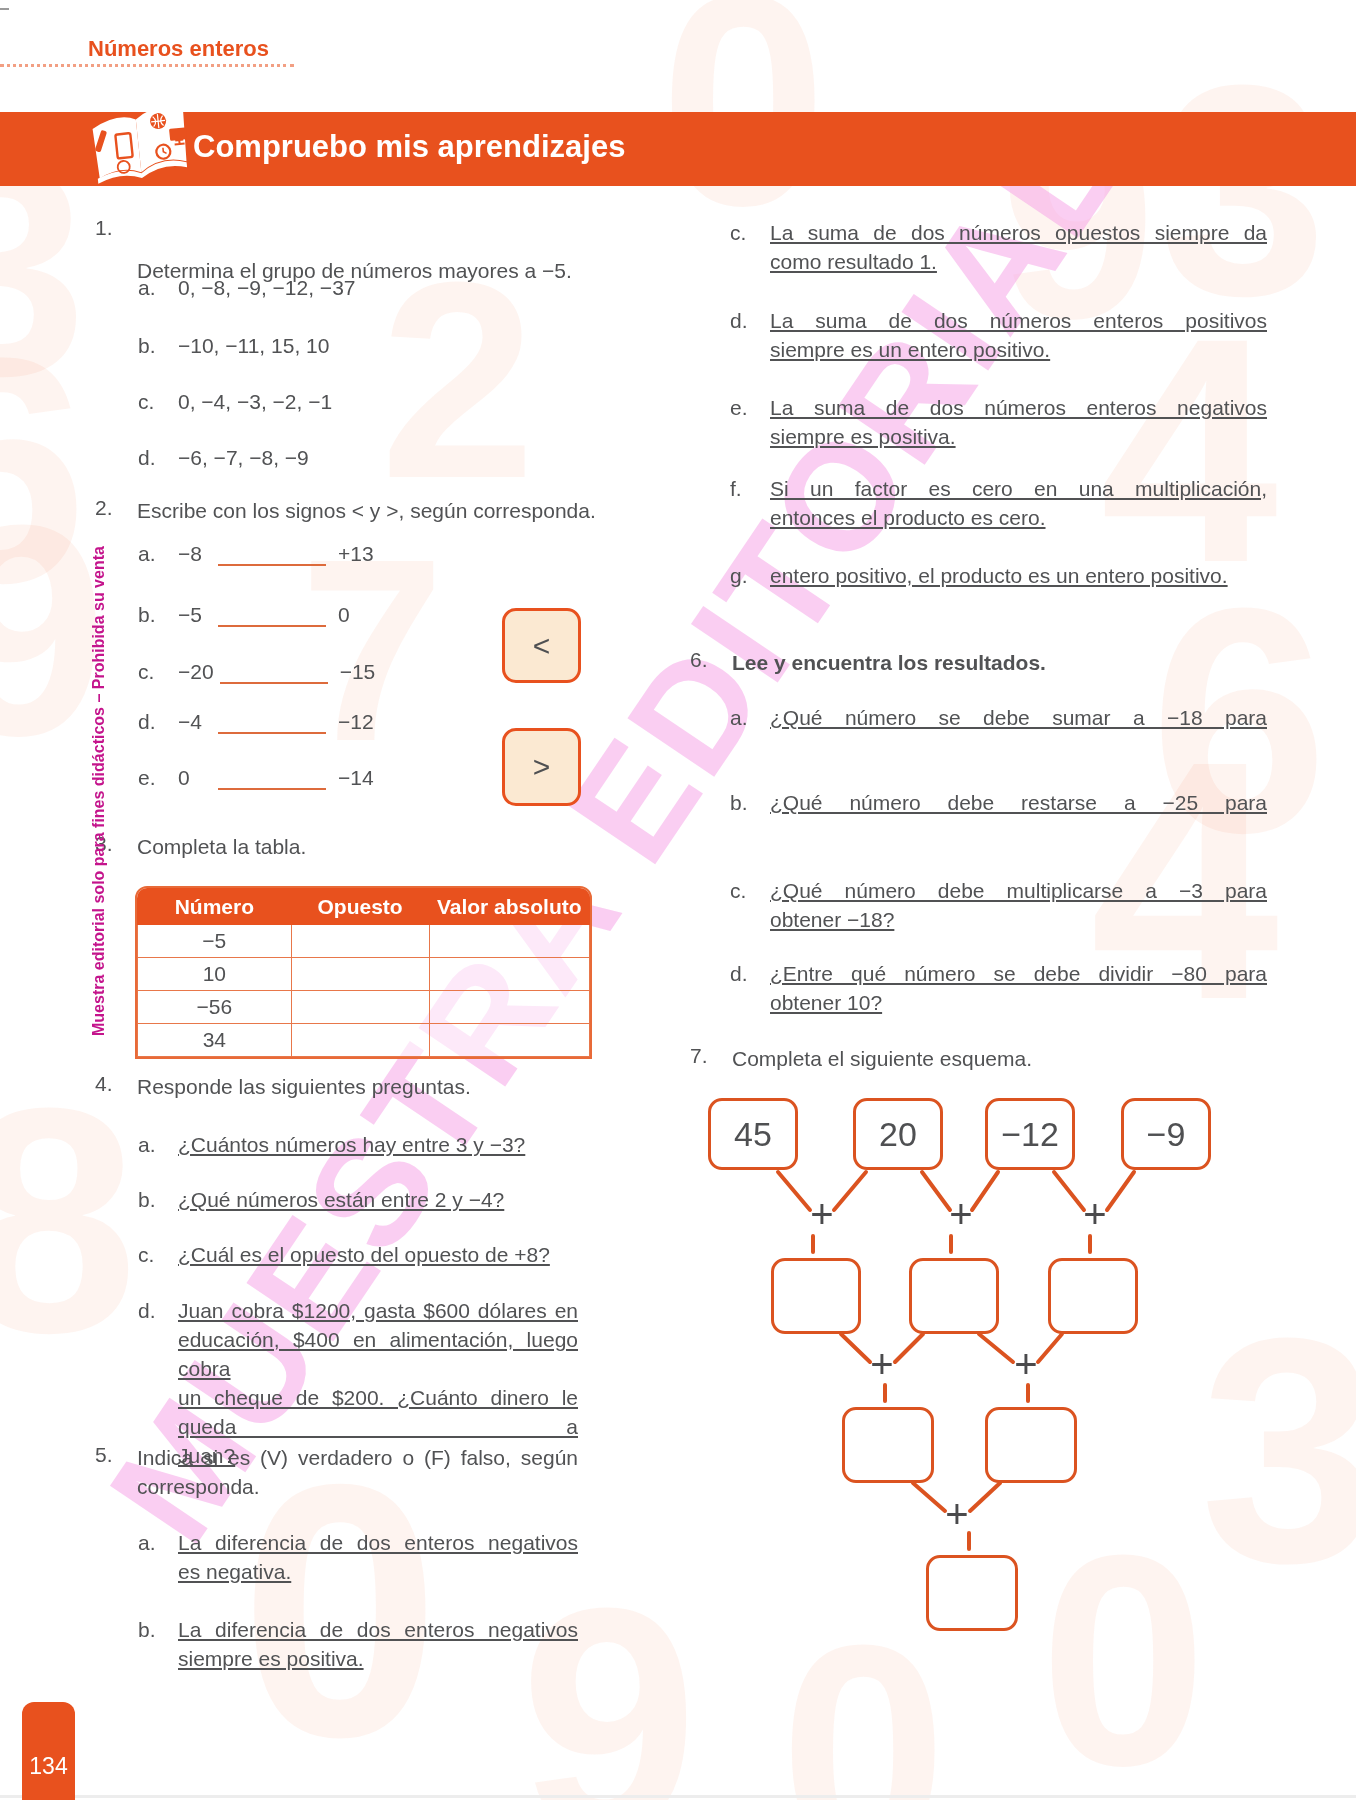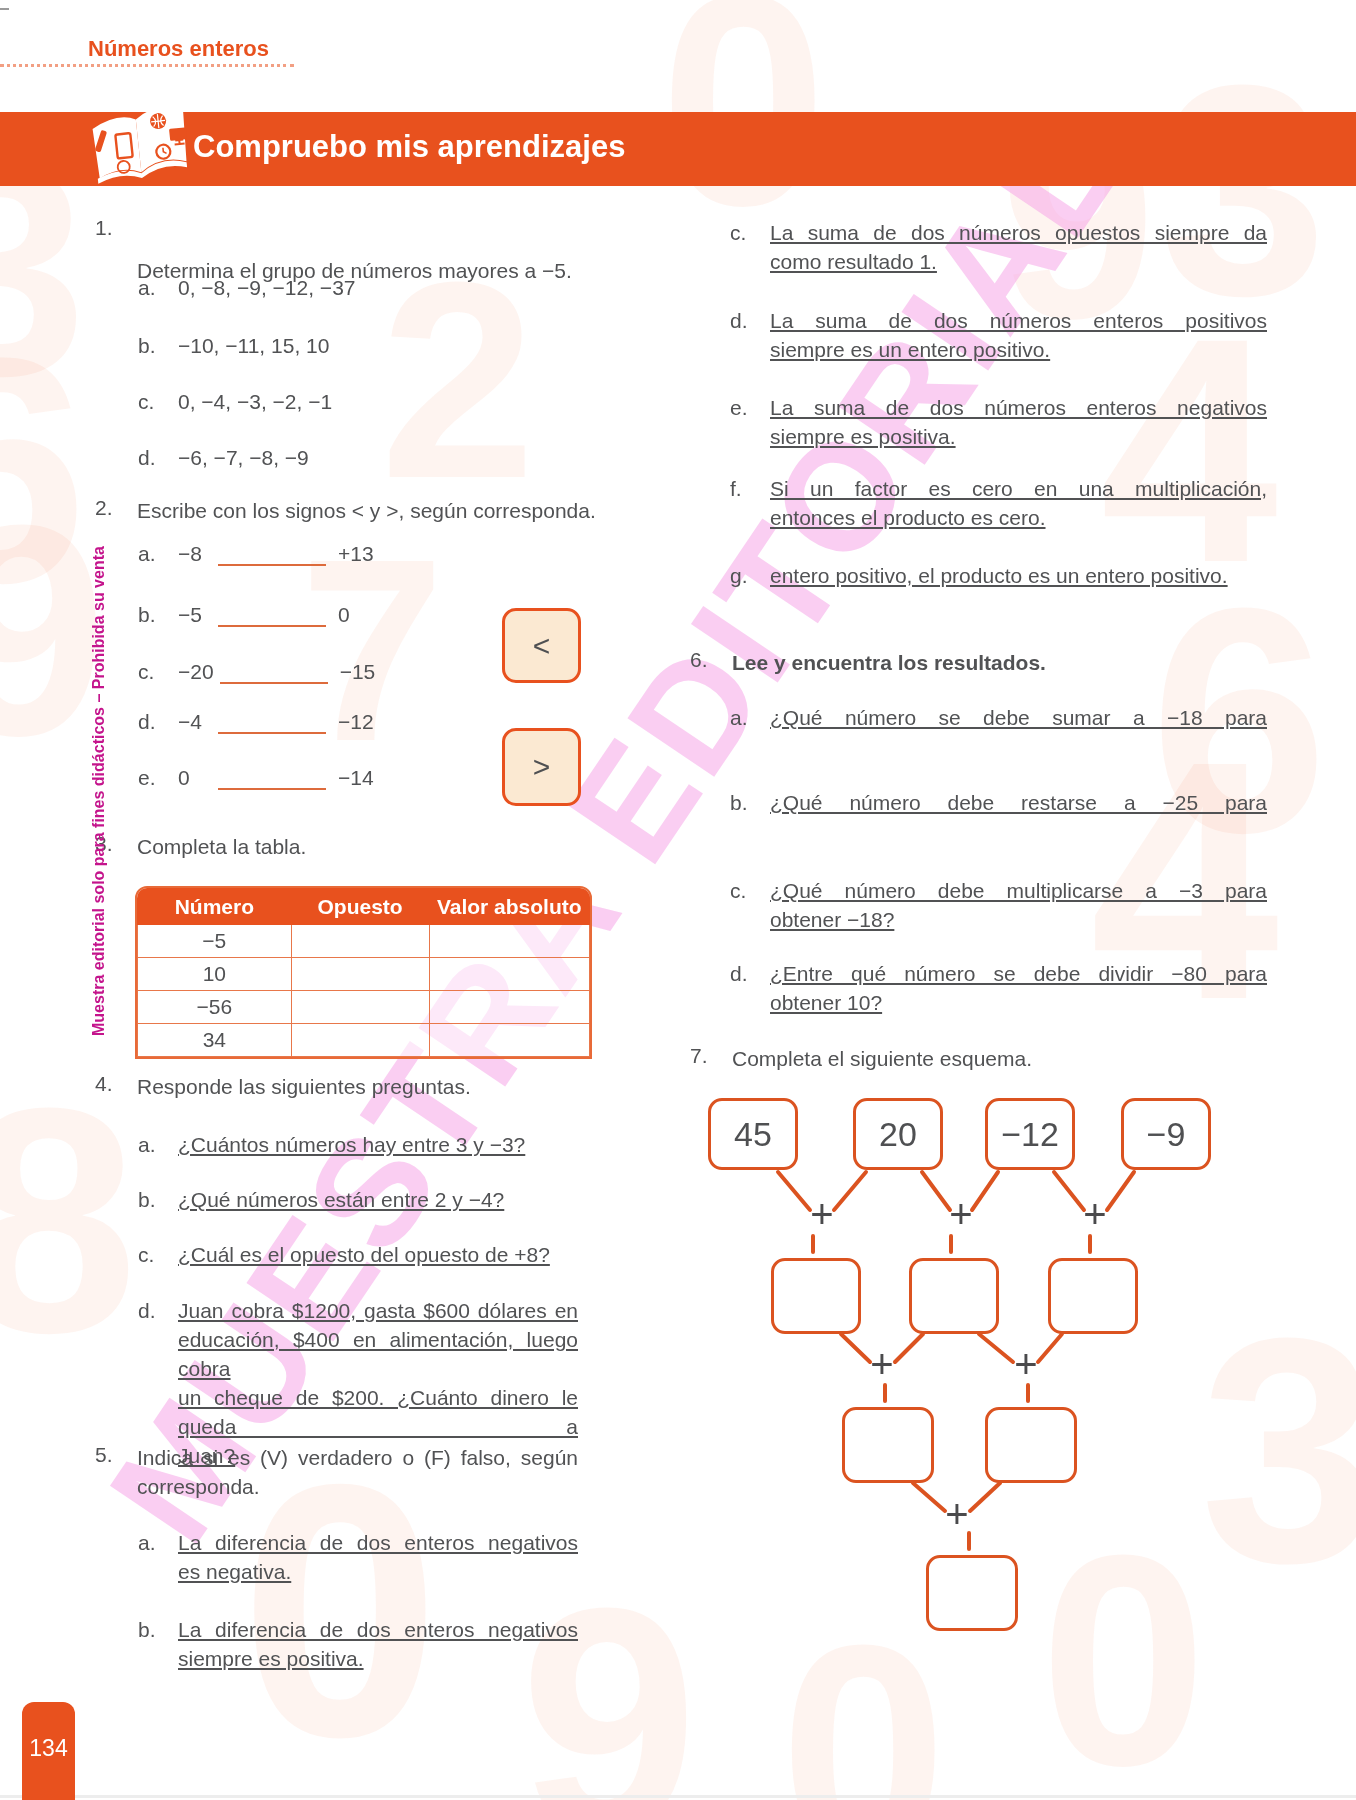--- a/index.html
+++ b/index.html
@@ -95,21 +95,21 @@
     display:flex;align-items:center;justify-content:center;
     font-size:34px;color:#4f5052;
   }
 
   
   .page-tab{
     position:absolute;left:22px;top:1702px;width:53px;height:98px;z-index:5;
     background:#E8511E;border-radius:12px 12px 0 0;
     color:#fff;font-size:23px;text-align:center;padding-top:0;
   }
-  .page-tab span{display:block;margin-top:33px;}
+  .page-tab span{display:block;margin-top:51px;}
 </style>
 </head>
 <body>
 
 <div id="bg-decor">
     <span class="bg-digit" style="left: -80px; top: 120px; font-size: 300px;">3</span>
     <span class="bg-digit" style="left: -90px; top: 310px; font-size: 320px;">6</span>
     <span class="bg-digit" style="left: -60px; top: 480px; font-size: 300px;">9</span>
     <span class="bg-digit" style="left: 660px; top: -50px; font-size: 300px;">0</span>
     <span class="bg-digit" style="left: 1000px; top: 80px; font-size: 280px;">9</span>

